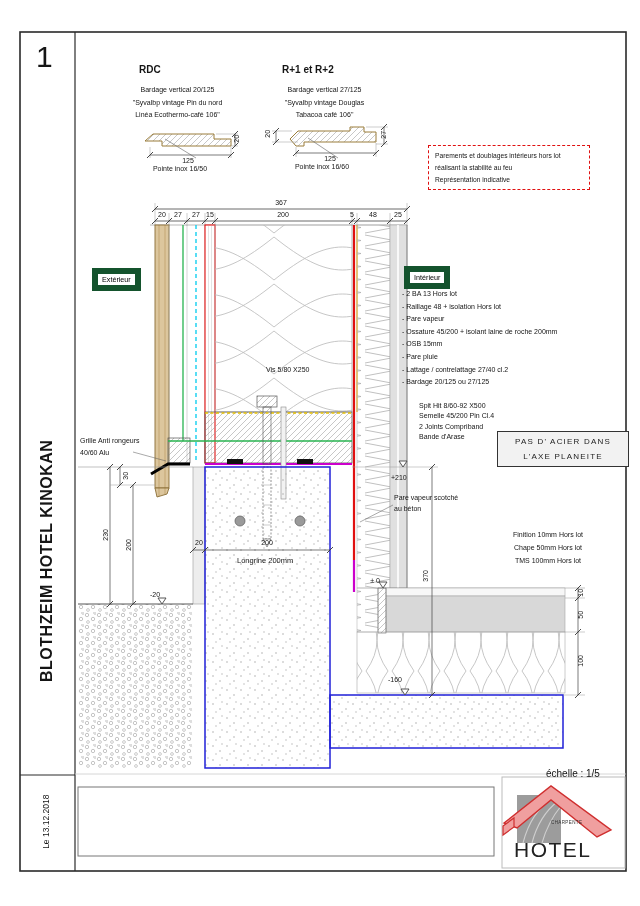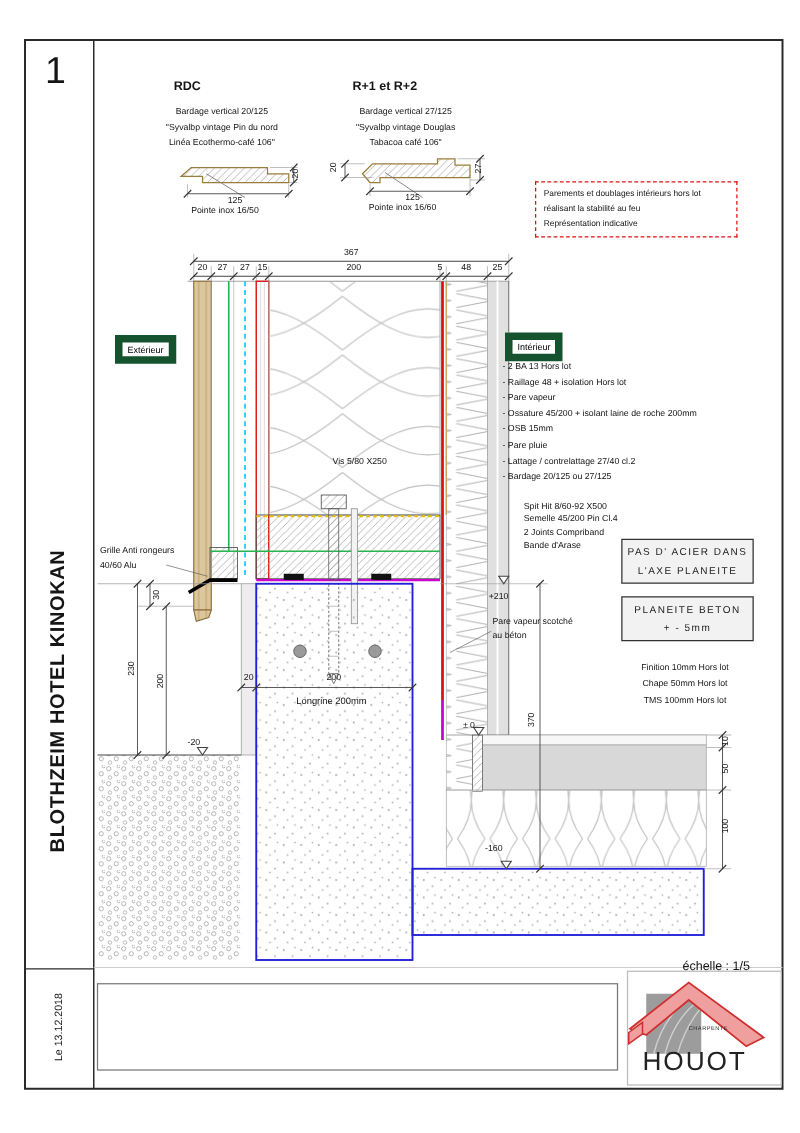--- a/index.html
+++ b/index.html
@@ -7,21 +7,21 @@
          font-family:"Liberation Sans",sans-serif;}
   svg{position:absolute;left:0;top:0;}
   .t{position:absolute;font:7px "Liberation Sans",sans-serif;color:#151515;white-space:nowrap;line-height:1.1;}
   .c{text-align:center;}
   .rot{transform:rotate(-90deg);}
   .blk span{display:block;}
   .warn{position:absolute;border:1.5px dashed #e01010;padding:4px 6px 3px 6px;}
   .warn span{display:block;font-size:6.7px;line-height:12px;color:#151515;}
   .sidebox{position:absolute;border:6px solid #14532d;padding:1px 4px;font-size:7.2px;background:#fff;}
   .notebox{position:absolute;border:1px solid #333;background:#f2f2f2;width:104px;text-align:center;
-           font-size:8px;letter-spacing:1.2px;line-height:15px;padding:2px 0;color:#222;}
+           font-size:8px;letter-spacing:1.2px;line-height:15px;padding:2px 13px;color:#222;}
   .notebox span{display:block;}
 </style>
 </head>
 <body>
 
 <div id="sheet">
 
 <svg width="640" height="906" viewBox="0 0 640 906">
   <defs>
     <pattern id="grain" width="6" height="14" patternUnits="userSpaceOnUse">
@@ -328,24 +328,20 @@
   <span>Spit Hit 8/60-92 X500</span>
   <span>Semelle 45/200 Pin Cl.4</span>
   <span>2 Joints Compriband</span>
   <span>Bande d'Arase</span>
 </div>
 
 <div class="notebox" style="left:497px;top:431px;">
   <span>PAS D' ACIER DANS</span>
   <span>L'AXE PLANEITE</span>
 </div>
-<div class="notebox" style="left:497px;top:477px;">
-  <span>PLANEITE BETON</span>
-  <span>+ - 5mm</span>
-</div>
 
 <div class="t blk" style="left:80px;top:435px;line-height:11.5px;">
   <span>Grille Anti rongeurs</span>
   <span>40/60 Alu</span>
 </div>
 
 <div class="t" style="left:391px;top:474px;">+210</div>
 <div class="t" style="left:360px;top:577px;width:20px;text-align:right;">± 0</div>
 <div class="t" style="left:388px;top:676px;">-160</div>
 <div class="t" style="left:150px;top:591px;">-20</div>
@@ -370,15 +366,15 @@
   <span>Finition 10mm Hors lot</span>
   <span>Chape 50mm Hors lot</span>
   <span>TMS 100mm Hors lot</span>
 </div>
 
 <div class="t" style="left:546px;top:768px;font-size:10px;">échelle : 1/5</div>
 
 <div class="t rot" style="left:-123px;top:552px;width:340px;text-align:center;font-size:16px;font-weight:600;letter-spacing:0.5px;">BLOTHZEIM HOTEL KINOKAN</div>
 <div class="t c rot" style="left:2px;top:817px;width:90px;font-size:8.5px;">Le 13.12.2018</div>
 <div class="t" style="left:551px;top:821px;font-size:4.5px;letter-spacing:0.4px;color:#333;">CHARPENTE</div>
-<div class="t" style="left:514px;top:838px;font-size:21px;letter-spacing:1.5px;color:#222;">HOUOT</div>
+<div class="t" style="left:514px;top:838px;font-size:21px;letter-spacing:1.5px;color:#222;">HOTEL</div>
 
 </div>
 
 </body></html>

